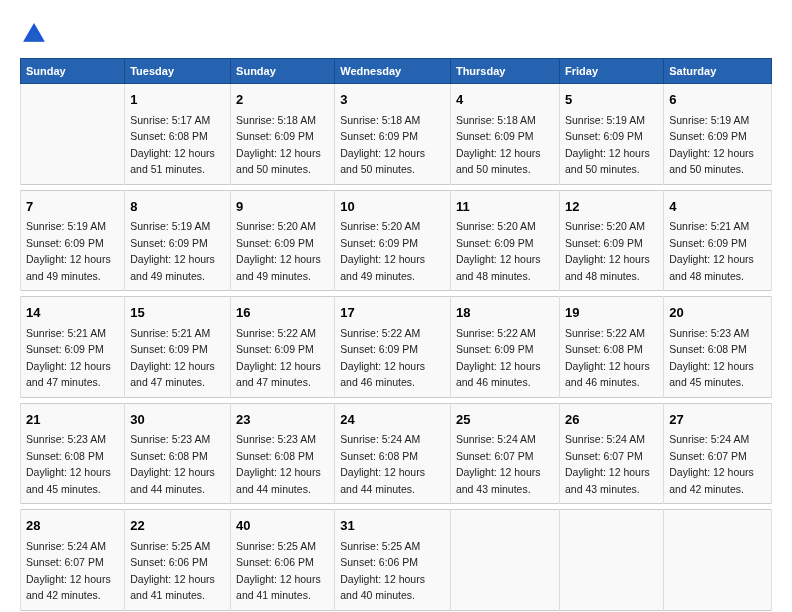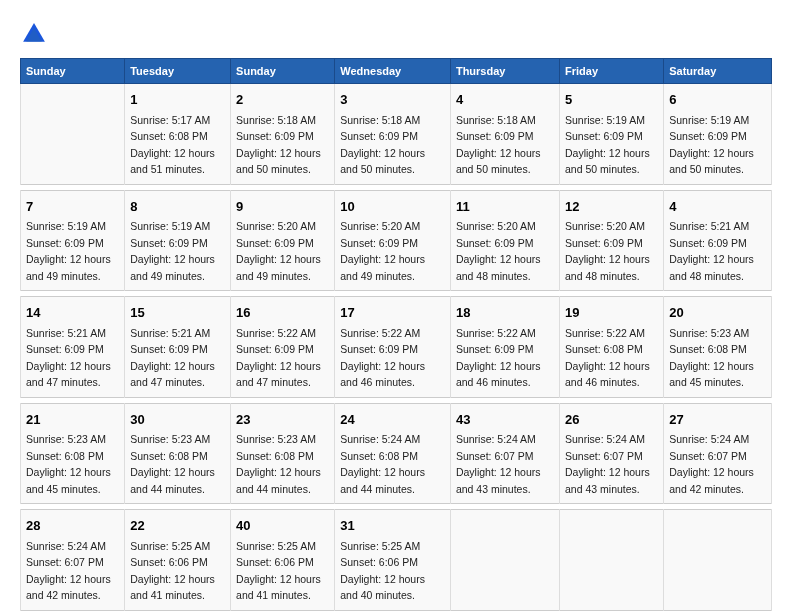--- a/index.html
+++ b/index.html
@@ -167,21 +167,21 @@
         <td><span class="day-number">20</span><span class="cell-info">Sunrise: 5:23 AM<br>Sunset: 6:08 PM<br>Daylight: 12 hours and 45 minutes.</span></td>
       </tr>
       <tr class="row-separator">
         <td colspan="7"></td>
       </tr>
       <tr>
         <td><span class="day-number">21</span><span class="cell-info">Sunrise: 5:23 AM<br>Sunset: 6:08 PM<br>Daylight: 12 hours and 45 minutes.</span></td>
         <td><span class="day-number">30</span><span class="cell-info">Sunrise: 5:23 AM<br>Sunset: 6:08 PM<br>Daylight: 12 hours and 44 minutes.</span></td>
         <td><span class="day-number">23</span><span class="cell-info">Sunrise: 5:23 AM<br>Sunset: 6:08 PM<br>Daylight: 12 hours and 44 minutes.</span></td>
         <td><span class="day-number">24</span><span class="cell-info">Sunrise: 5:24 AM<br>Sunset: 6:08 PM<br>Daylight: 12 hours and 44 minutes.</span></td>
-        <td><span class="day-number">43</span><span class="cell-info">Sunrise: 5:24 AM<br>Sunset: 6:07 PM<br>Daylight: 12 hours and 43 minutes.</span></td>
+        <td><span class="day-number">25</span><span class="cell-info">Sunrise: 5:24 AM<br>Sunset: 6:07 PM<br>Daylight: 12 hours and 43 minutes.</span></td>
         <td><span class="day-number">26</span><span class="cell-info">Sunrise: 5:24 AM<br>Sunset: 6:07 PM<br>Daylight: 12 hours and 43 minutes.</span></td>
         <td><span class="day-number">27</span><span class="cell-info">Sunrise: 5:24 AM<br>Sunset: 6:07 PM<br>Daylight: 12 hours and 42 minutes.</span></td>
       </tr>
       <tr class="row-separator">
         <td colspan="7"></td>
       </tr>
       <tr>
         <td><span class="day-number">28</span><span class="cell-info">Sunrise: 5:24 AM<br>Sunset: 6:07 PM<br>Daylight: 12 hours and 42 minutes.</span></td>
         <td><span class="day-number">22</span><span class="cell-info">Sunrise: 5:25 AM<br>Sunset: 6:06 PM<br>Daylight: 12 hours and 41 minutes.</span></td>
         <td><span class="day-number">40</span><span class="cell-info">Sunrise: 5:25 AM<br>Sunset: 6:06 PM<br>Daylight: 12 hours and 41 minutes.</span></td>

